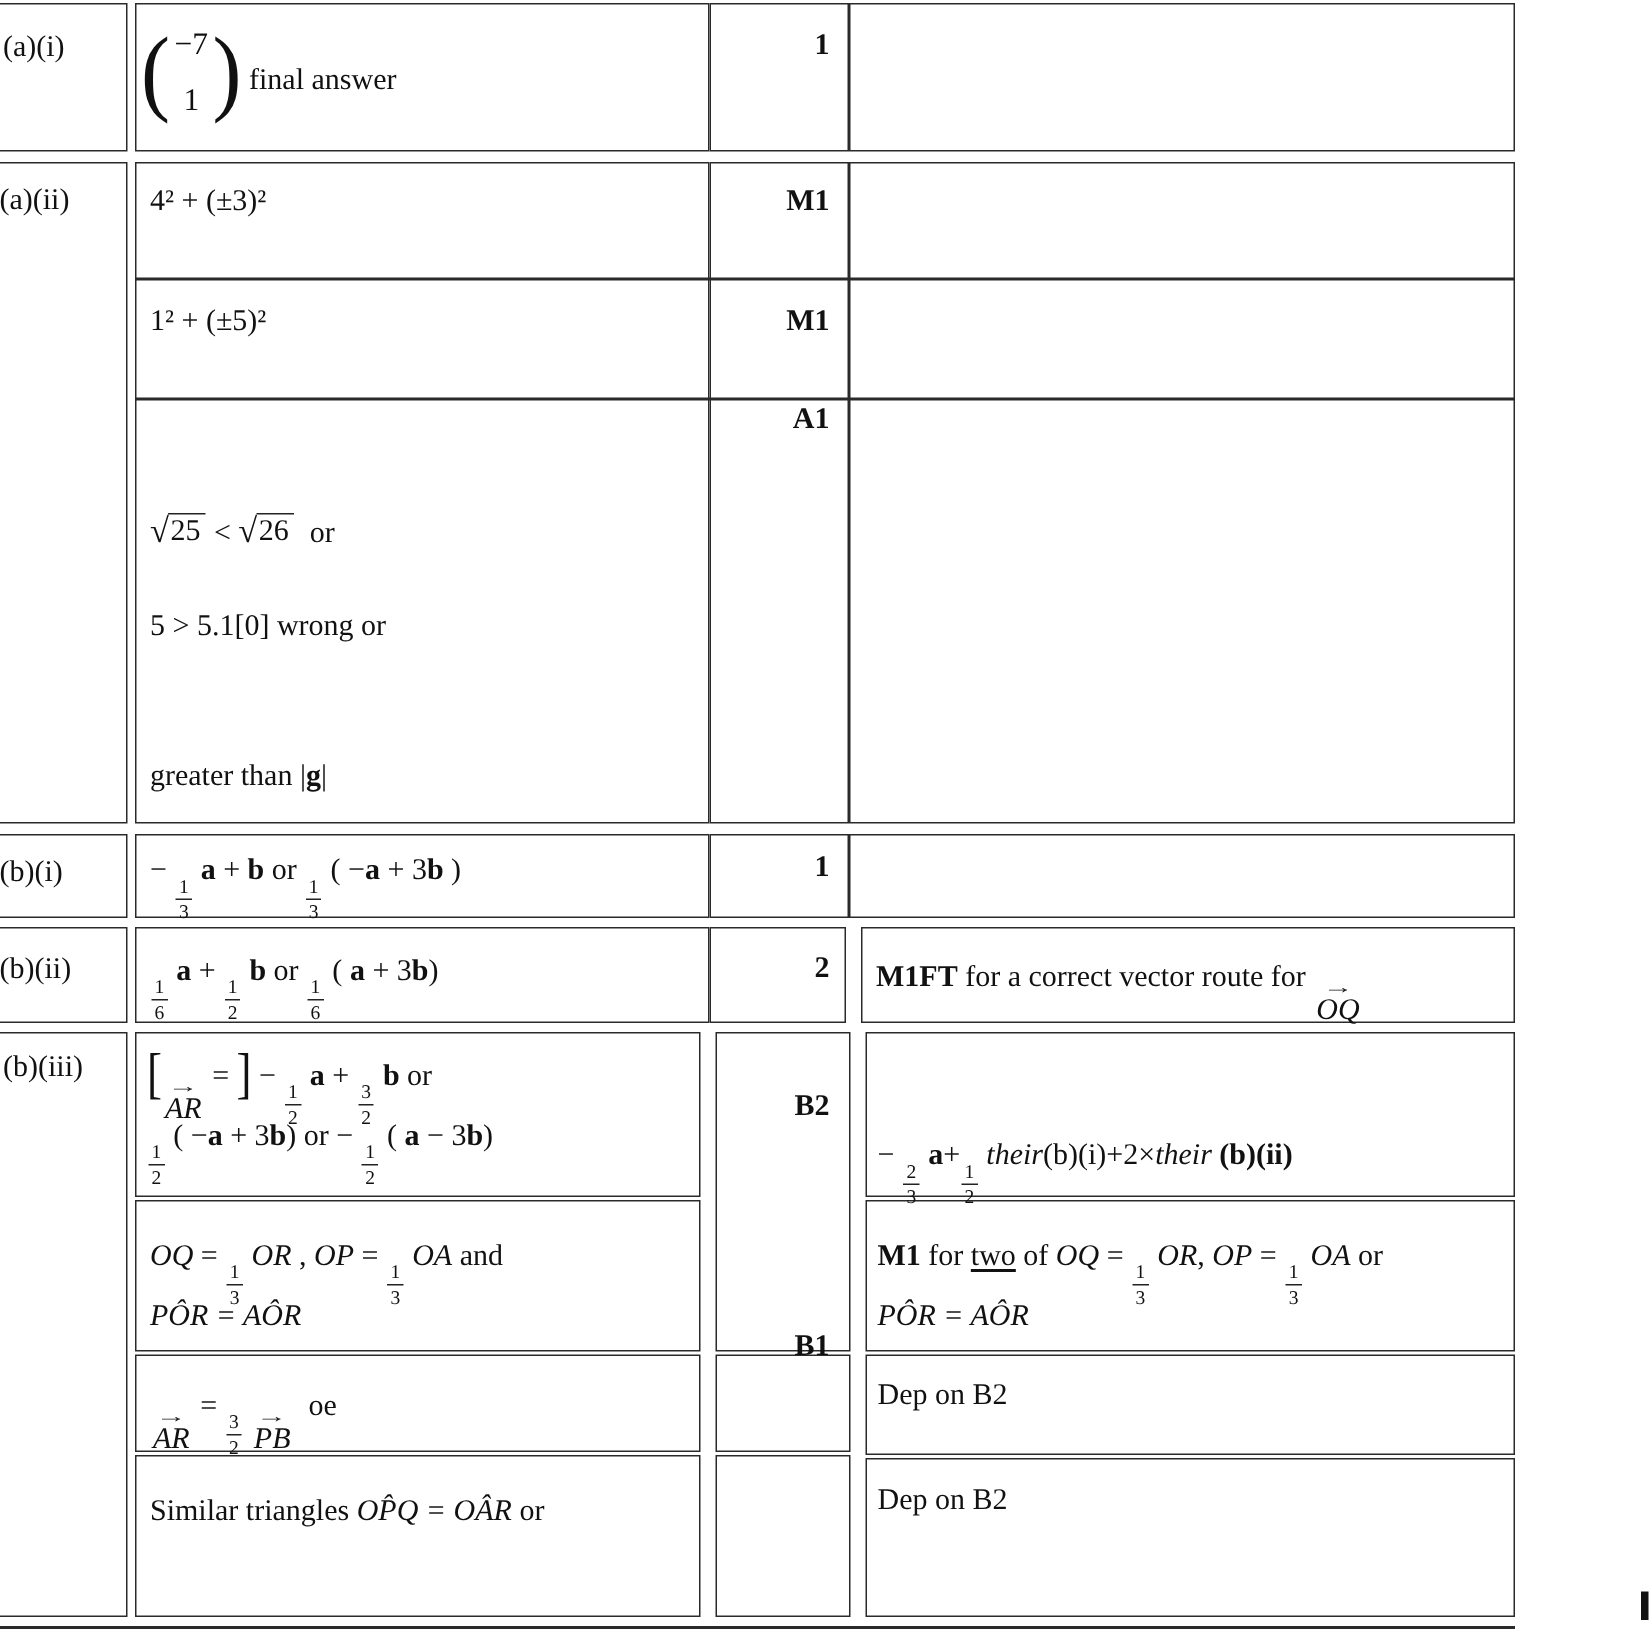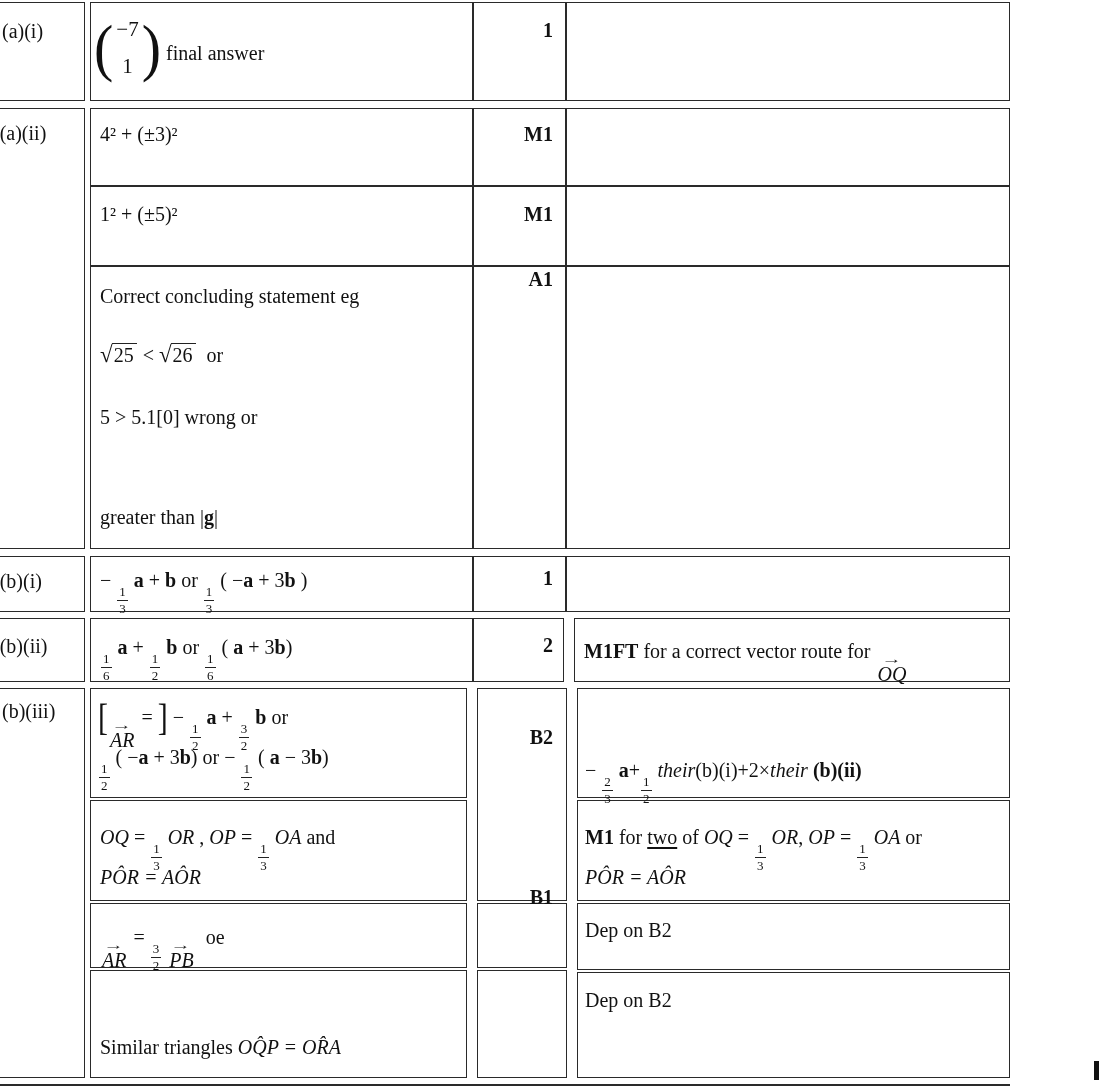--- a/index.html
+++ b/index.html
@@ -89,41 +89,40 @@
       <span>−7</span>
       <span>1</span>
     </span>
     <span class="pparen">)</span>
   </div>
   <div class="txt" style="left:166px;top:40px">final answer</div>
   <div class="mark" style="top:17px">1</div>
 
   <div class="txt" style="left:100px;top:121px"><span>4² + (±3)²</span></div>
   <div class="txt" style="left:100px;top:201px"><span>1² + (±5)²</span></div>
-  <div class="txt" style="left:100px;top:283px"><span>Correct concluding statement eg</span></div>
   <div class="txt" style="left:100px;top:342px"><span class="sqrt"><span class="rs">√</span><span class="rb">25</span></span><span> &lt; </span><span class="sqrt"><span class="rs">√</span><span class="rb">26</span></span><span>  or</span></div>
   <div class="txt" style="left:100px;top:404px"><span>5 &gt; 5.1[0] wrong or</span></div>
   <div class="txt" style="left:100px;top:504px"><span>greater than |</span><span class="tk-b">g</span><span>|</span></div>
   <div class="mark" style="top:121px">M1</div>
   <div class="mark" style="top:201px">M1</div>
   <div class="mark" style="top:266px">A1</div>
 
   <div class="txt" style="left:100px;top:567px"><span>− </span><span class="frac"><span class="fn">1</span><span class="fd">3</span></span><span> </span><span class="tk-b">a</span><span> + </span><span class="tk-b">b</span><span> or </span><span class="frac"><span class="fn">1</span><span class="fd">3</span></span><span> ( −</span><span class="tk-b">a</span><span> + 3</span><span class="tk-b">b</span><span> )</span></div>
   <div class="mark" style="top:565px">1</div>
 
   <div class="txt" style="left:100px;top:634px"><span class="frac"><span class="fn">1</span><span class="fd">6</span></span><span> </span><span class="tk-b">a</span><span> + </span><span class="frac"><span class="fn">1</span><span class="fd">2</span></span><span> </span><span class="tk-b">b</span><span> or </span><span class="frac"><span class="fn">1</span><span class="fd">6</span></span><span> ( </span><span class="tk-b">a</span><span> + 3</span><span class="tk-b">b</span><span>)</span></div>
   <div class="mark" style="top:632px">2</div>
   <div class="txt" style="left:584px;top:638px"><span class="tk-b">M1FT</span><span> for a correct vector route for </span><span class="vec"><span class="va">→</span><span class="vb">OQ</span></span></div>
 
   <div class="txt" style="left:98px;top:704px"><span class="bigbr">[</span><span class="vec"><span class="va">→</span><span class="vb">AR</span></span><span> = </span><span class="bigbr">]</span><span> − </span><span class="frac"><span class="fn">1</span><span class="fd">2</span></span><span> </span><span class="tk-b">a</span><span> + </span><span class="frac"><span class="fn">3</span><span class="fd">2</span></span><span> </span><span class="tk-b">b</span><span> or</span></div>
   <div class="txt" style="left:98px;top:744px"><span class="frac"><span class="fn">1</span><span class="fd">2</span></span><span> ( −</span><span class="tk-b">a</span><span> + 3</span><span class="tk-b">b</span><span>) or − </span><span class="frac"><span class="fn">1</span><span class="fd">2</span></span><span> ( </span><span class="tk-b">a</span><span> − 3</span><span class="tk-b">b</span><span>)</span></div>
   <div class="txt" style="left:100px;top:824px"><span class="tk-i">OQ</span><span> = </span><span class="frac"><span class="fn">1</span><span class="fd">3</span></span><span> </span><span class="tk-i">OR</span><span> , </span><span class="tk-i">OP</span><span> = </span><span class="frac"><span class="fn">1</span><span class="fd">3</span></span><span> </span><span class="tk-i">OA</span><span> and</span></div>
   <div class="txt" style="left:100px;top:864px"><span class="tk-i">PÔR = AÔR</span></div>
   <div class="txt" style="left:100px;top:924px"><span class="vec"><span class="va">→</span><span class="vb">AR</span></span><span> = </span><span class="frac"><span class="fn">3</span><span class="fd">2</span></span><span> </span><span class="vec"><span class="va">→</span><span class="vb">PB</span></span><span>  oe</span></div>
-  <div class="txt" style="left:100px;top:1034px"><span>Similar triangles </span><span class="tk-i">OQ̂P = OR̂A</span></div>
+  <div class="txt" style="left:100px;top:994px"><span>Similar triangles </span><span class="tk-i">OP̂Q = OÂR</span><span> or</span></div>
   <div class="mark" style="top:724px">B2</div>
   <div class="mark" style="top:884px">B1</div>
 
   <div class="txt" style="left:585px;top:757px"><span>− </span><span class="frac"><span class="fn">2</span><span class="fd">3</span></span><span> </span><span class="tk-b">a</span><span>+</span><span class="frac"><span class="fn">1</span><span class="fd">2</span></span><span> </span><span class="tk-i">their</span><span>(b)(i)+2×</span><span class="tk-i">their</span><span> </span><span class="tk-b">(b)(ii)</span></div>
   <div class="txt" style="left:585px;top:824px"><span class="tk-b">M1</span><span> for </span><span class="tk-u">two</span><span> of </span><span class="tk-i">OQ</span><span> = </span><span class="frac"><span class="fn">1</span><span class="fd">3</span></span><span> </span><span class="tk-i">OR</span><span>, </span><span class="tk-i">OP</span><span> = </span><span class="frac"><span class="fn">1</span><span class="fd">3</span></span><span> </span><span class="tk-i">OA</span><span> or</span></div>
   <div class="txt" style="left:585px;top:864px"><span class="tk-i">PÔR = AÔR</span></div>
   <div class="txt" style="left:585px;top:917px"><span>Dep on B2</span></div>
   <div class="txt" style="left:585px;top:987px"><span>Dep on B2</span></div>
 
   <div class="artifact" style="left:1094px;top:1061px;width:5px;height:19px"></div>

